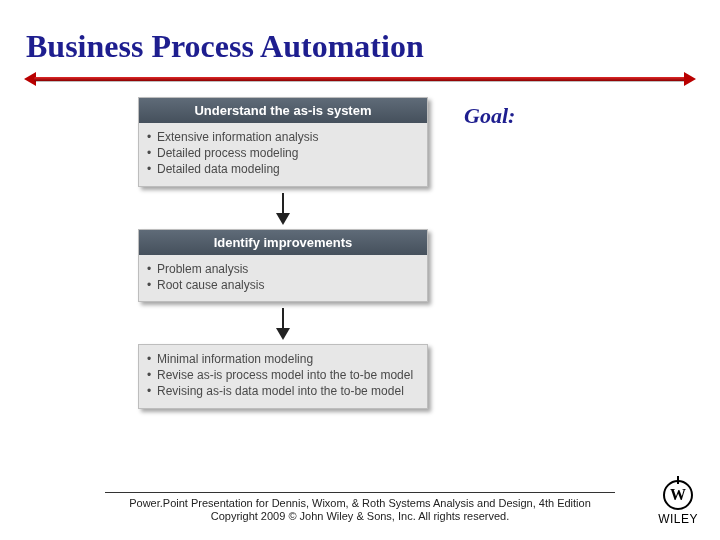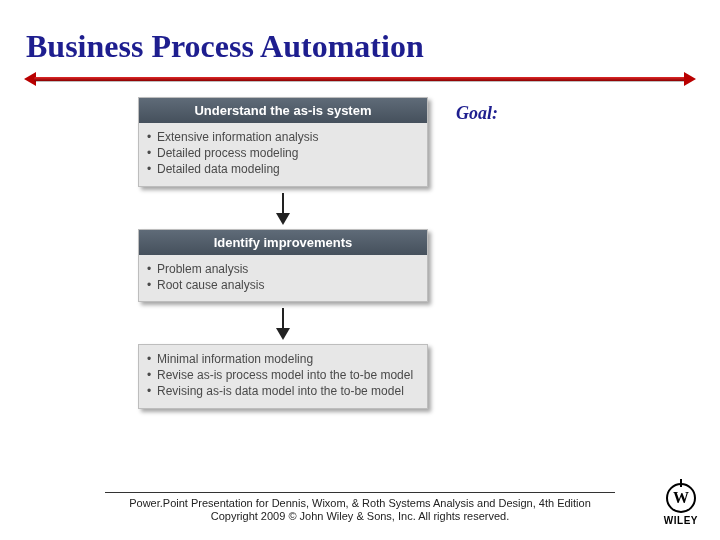--- a/index.html
+++ b/index.html
@@ -37,21 +37,21 @@
     width: 0; height: 0;
     border-top: 7px solid transparent;
     border-bottom: 7px solid transparent;
   }
   .rule-arrow.left  { left: -2px;  border-right: 12px solid #b90000; }
   .rule-arrow.right { right: -2px; border-left: 12px solid #b90000; }
 
   .content {
     display: flex;
     padding: 0 26px;
-    gap: 28px;
+    gap: 36px;
   }
   .left-col {
     width: 290px;
     margin-left: 112px;
     display: flex;
     flex-direction: column;
     align-items: stretch;
   }
   .block {
     background: #e7e7e7;
@@ -96,21 +96,21 @@
     border-left: 7px solid transparent;
     border-right: 7px solid transparent;
     border-top: 12px solid #222;
   }
 
   .right-col {
     padding-top: 6px;
   }
   .goal {
     font-family: "Times New Roman", Times, serif;
-    font-size: 18px;
+    font-size: 22px;
     font-style: italic;
     font-weight: bold;
     color: #1e1e8f;
     margin-bottom: 34px;
   }
   .eff {
     font-family: "Times New Roman", Times, serif;
     font-size: 26px;
     font-style: italic;
     font-weight: bold;
@@ -156,22 +156,22 @@
   }
   .wiley-mark::before {
     content: "";
     position: absolute;
     top: -6px; left: 50%;
     width: 2px; height: 8px;
     background: #000;
     transform: translateX(-50%);
   }
   .wiley-word {
-    font-size: 10px;
-    font-weight: bold;
+    font-size: 12px;
+    font-weight: normal;
     letter-spacing: 0.5px;
     color: #000;
     margin-top: 2px;
   }
 </style>
 </head>
 <body>
 
 <div class="title">Business Process Automation</div>
 

